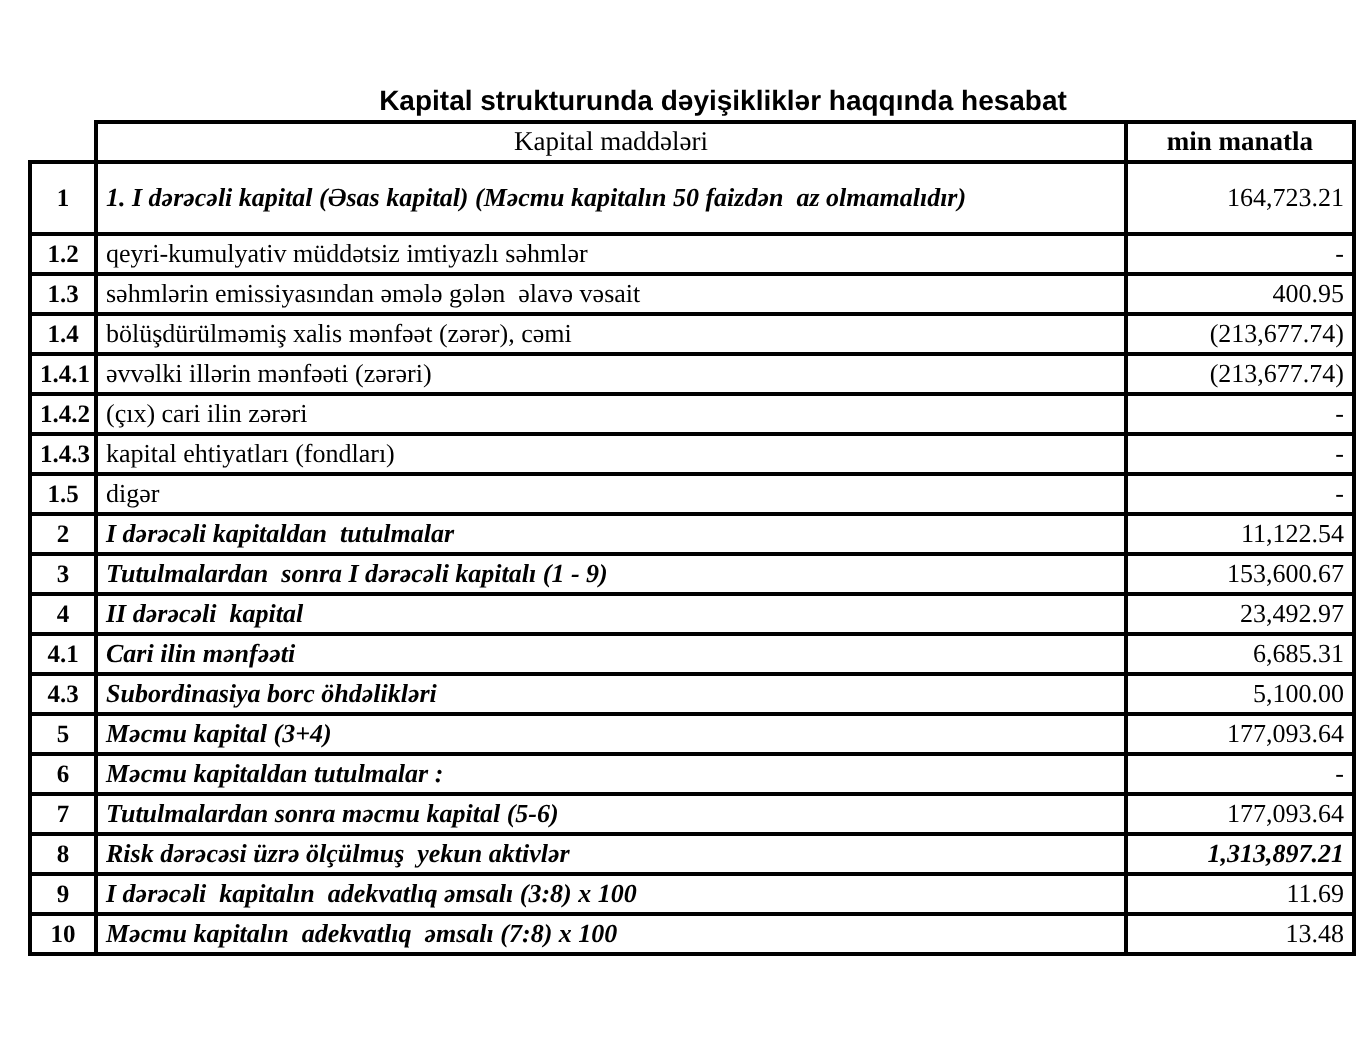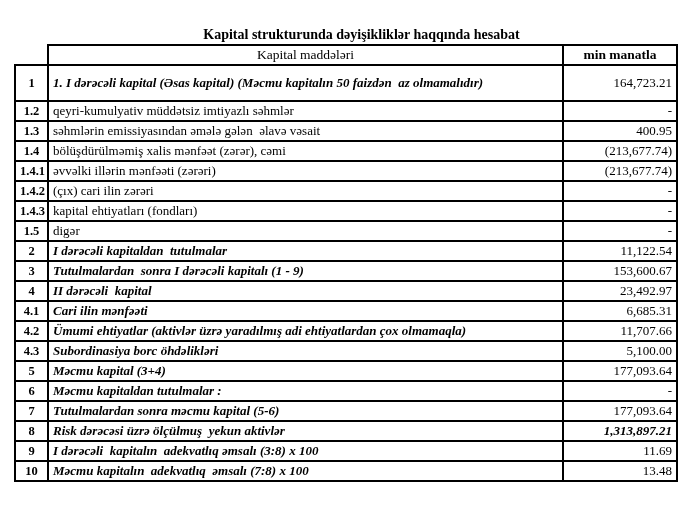--- a/index.html
+++ b/index.html
@@ -6,25 +6,25 @@
   .page {
     position: relative;
     width: 680px;
     height: 526px;
     background: #ffffff;
     font-family: "Liberation Serif", serif;
     color: #000000;
     overflow: hidden;
   }
   .doc-title {
-    padding-top: 27px;
+    padding-top: 43px;
     margin-left: 47px;
     width: 629px;
     text-align: center;
-    font-family: Liberation Serif, serif;
+    font-family: Liberation Sans, sans-serif;
     font-weight: bold;
     font-size: 14px;
     line-height: 15px;
     color: #000000;
   }
   table.capital-table {
     border-collapse: collapse;
     table-layout: fixed;
     margin-left: 14px;
     margin-top: 2px;
@@ -145,25 +145,20 @@
       <td class="desc bold">II dərəcəli  kapital</td>
       <td class="val">23,492.97</td>
     </tr>
 
     <tr>
       <td class="num">4.1</td>
       <td class="desc bold">Cari ilin mənfəəti</td>
       <td class="val">6,685.31</td>
     </tr>
 
-    <tr>
-      <td class="num">4.2</td>
-      <td class="desc bold">Ümumi ehtiyatlar (aktivlər üzrə yaradılmış adi ehtiyatlardan çox olmamaqla)</td>
-      <td class="val">11,707.66</td>
-    </tr>
 
     <tr>
       <td class="num">4.3</td>
       <td class="desc bold">Subordinasiya borc öhdəlikləri</td>
       <td class="val">5,100.00</td>
     </tr>
 
     <tr>
       <td class="num">5</td>
       <td class="desc bold">Məcmu kapital (3+4)</td>

